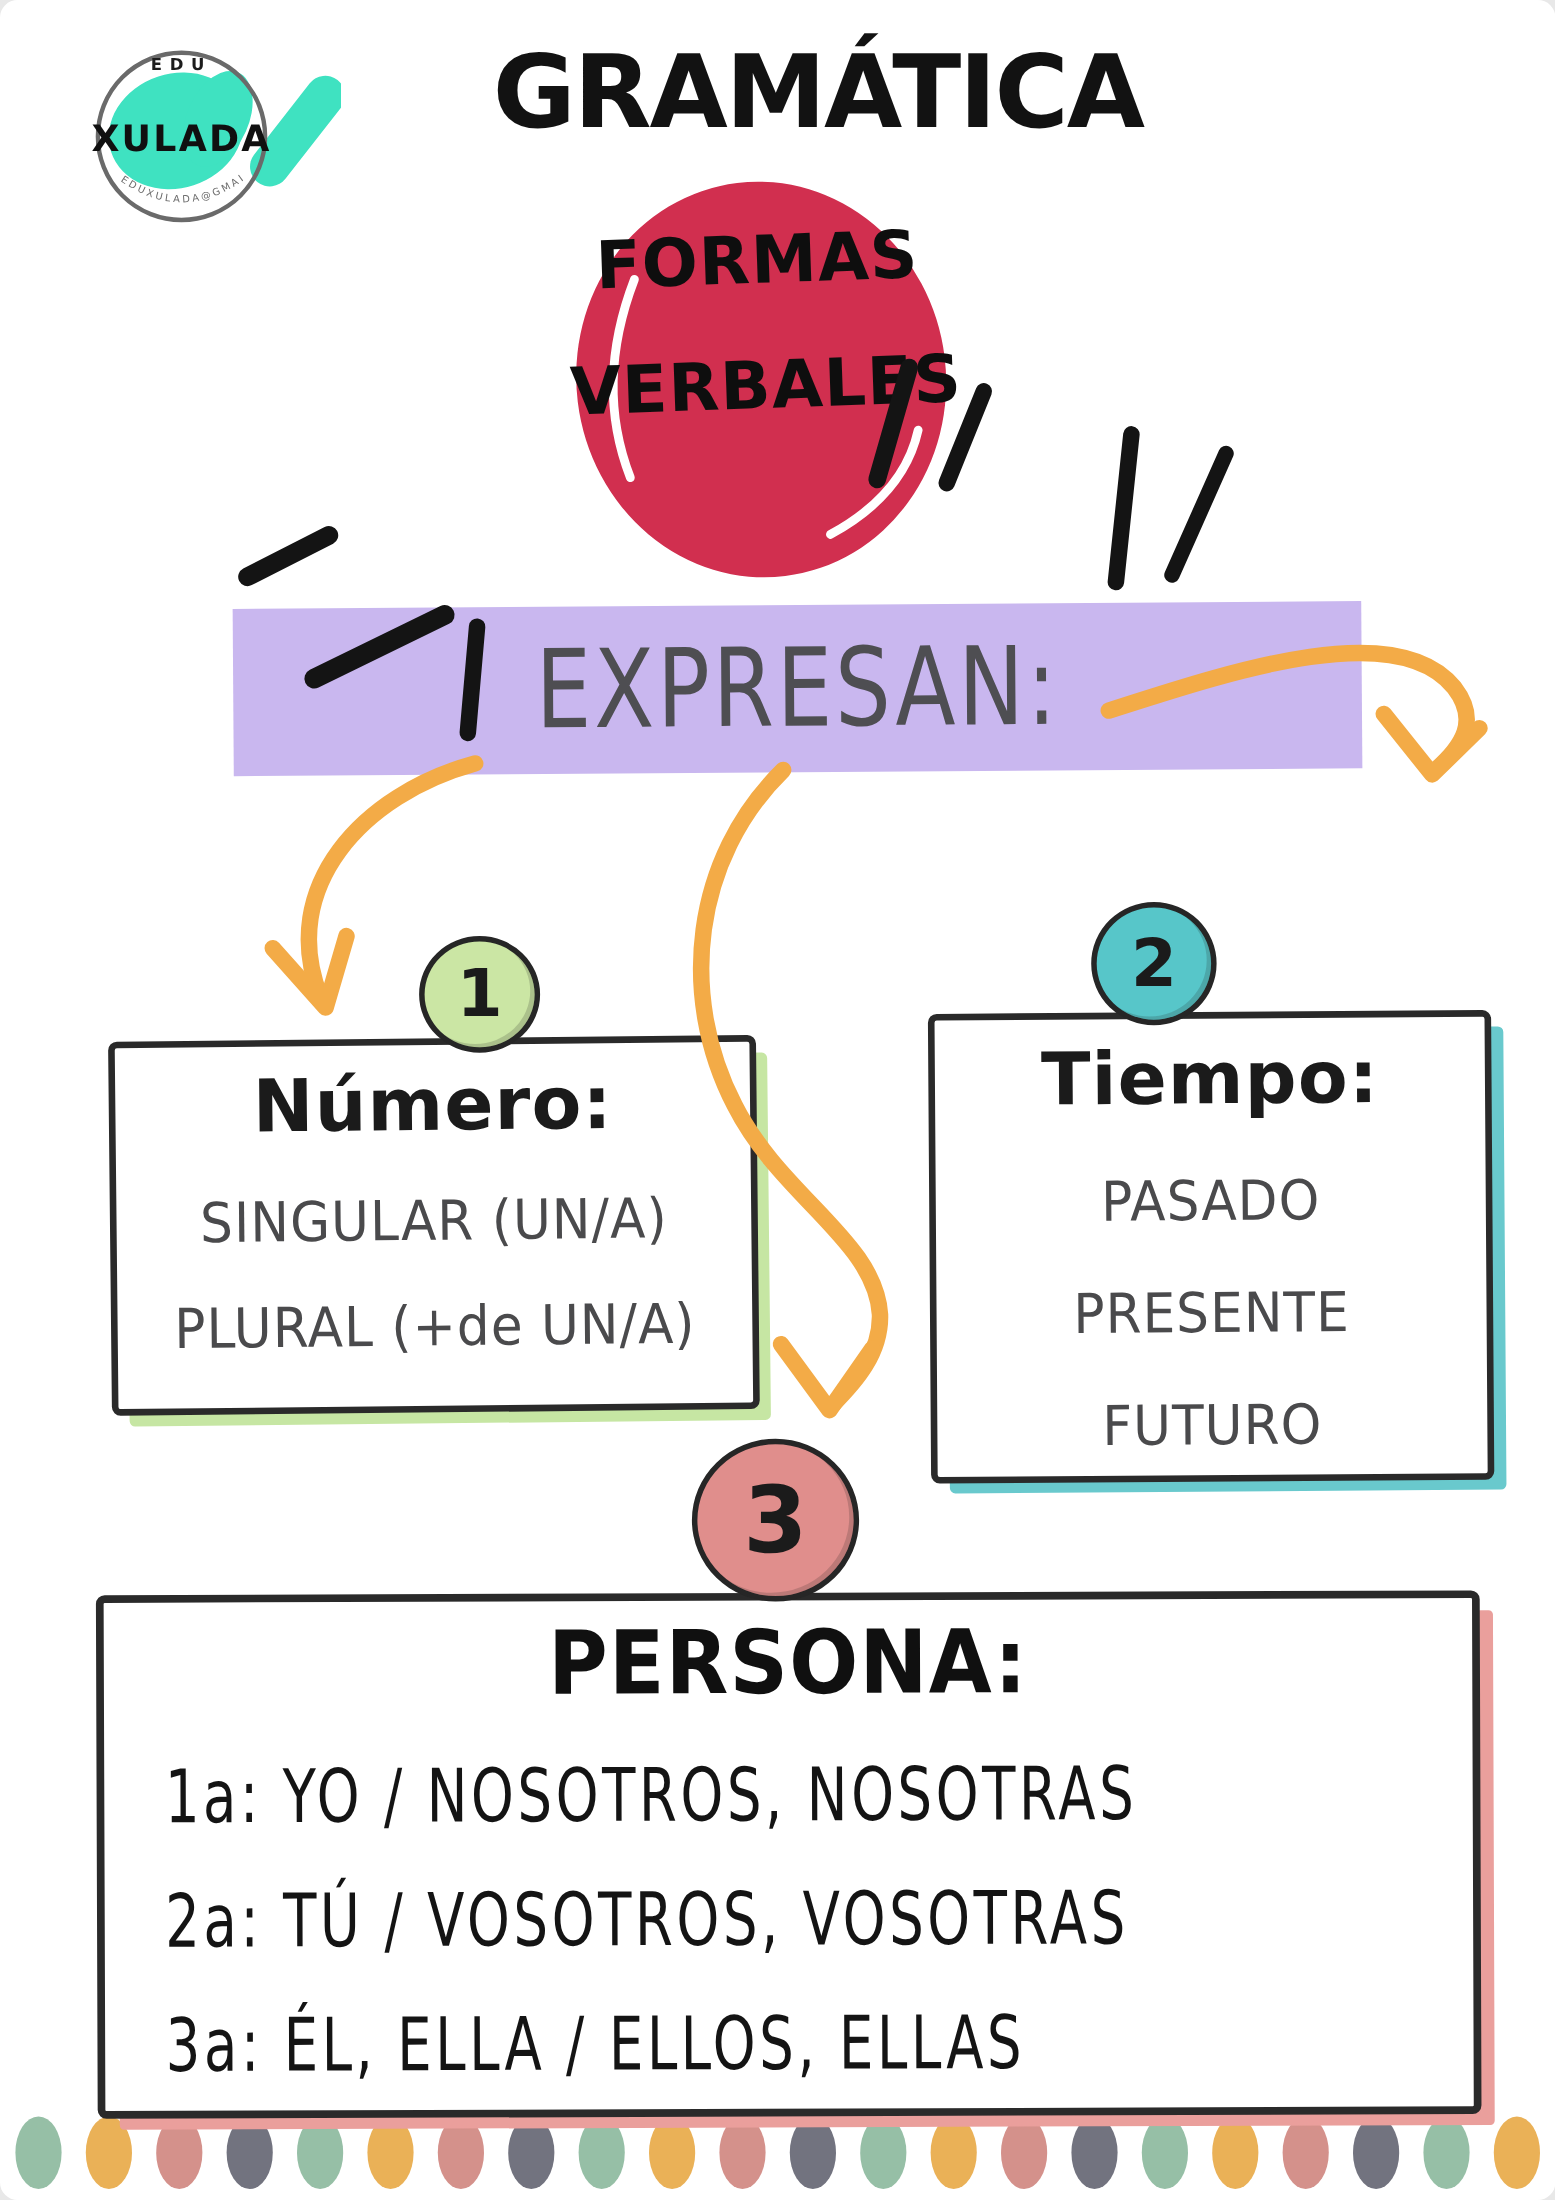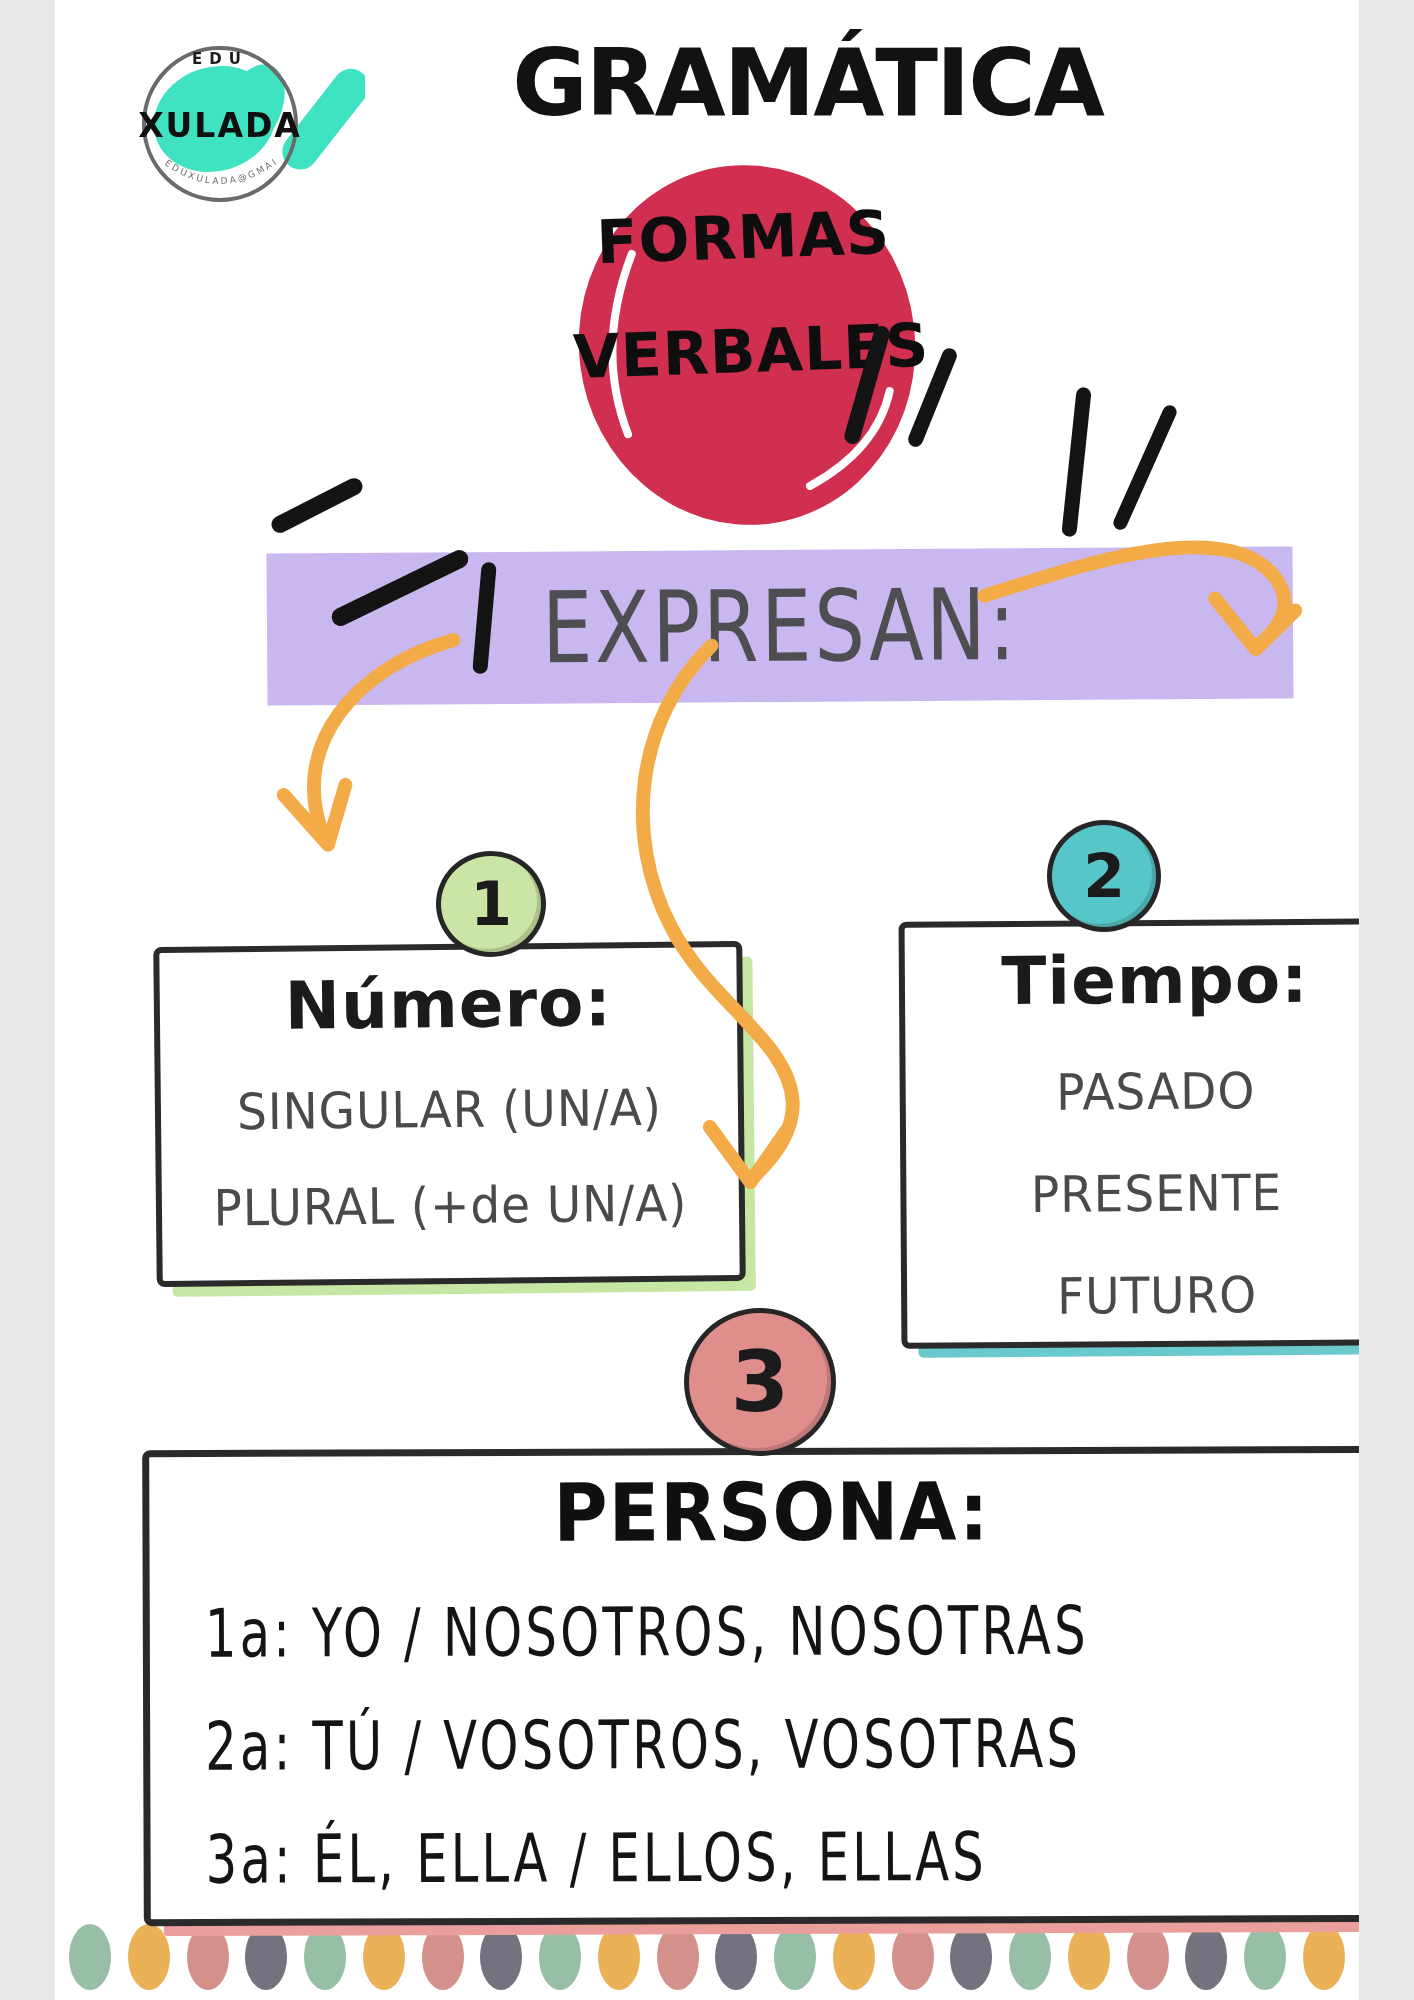--- a/index.html
+++ b/index.html
@@ -1,25 +1,26 @@
 <!DOCTYPE html>
 <html><head>
 <meta charset="utf-8">
 <style>
   html,body{margin:0;padding:0;background:#e8e8e8;}
   #canvas{
-    position:relative;width:1304px;height:2000px;background:#ffffff;
+    position:relative;width:1414px;height:2000px;background:#ffffff;
     overflow:hidden;margin:0 auto;
     font-family:"DejaVu Sans","Liberation Sans",sans-serif;
+    border-radius:16px;
   }
   
   .logo{position:absolute;left:30px;top:16px;width:280px;height:200px;z-index:2;}
   
   .title{
-    position:absolute;left:448px;top:30px;width:600px;text-align:right;
+    position:absolute;left:448px;top:30px;width:600px;text-align:left;
     font-size:92px;font-weight:800;color:#121212;letter-spacing:-2px;z-index:2;
   }
   
   .badge{position:absolute;left:518px;top:158px;width:348px;height:374px;z-index:2;transform:rotate(-2deg);}
   .badge svg{position:absolute;inset:0;}
   .badge-text{position:absolute;left:0;right:0;text-align:center;
     font-size:60px;font-weight:800;color:#0e0e0e;letter-spacing:1px;}
   .badge-line1{top:44px;}
   .badge-line2{top:158px;}
   

